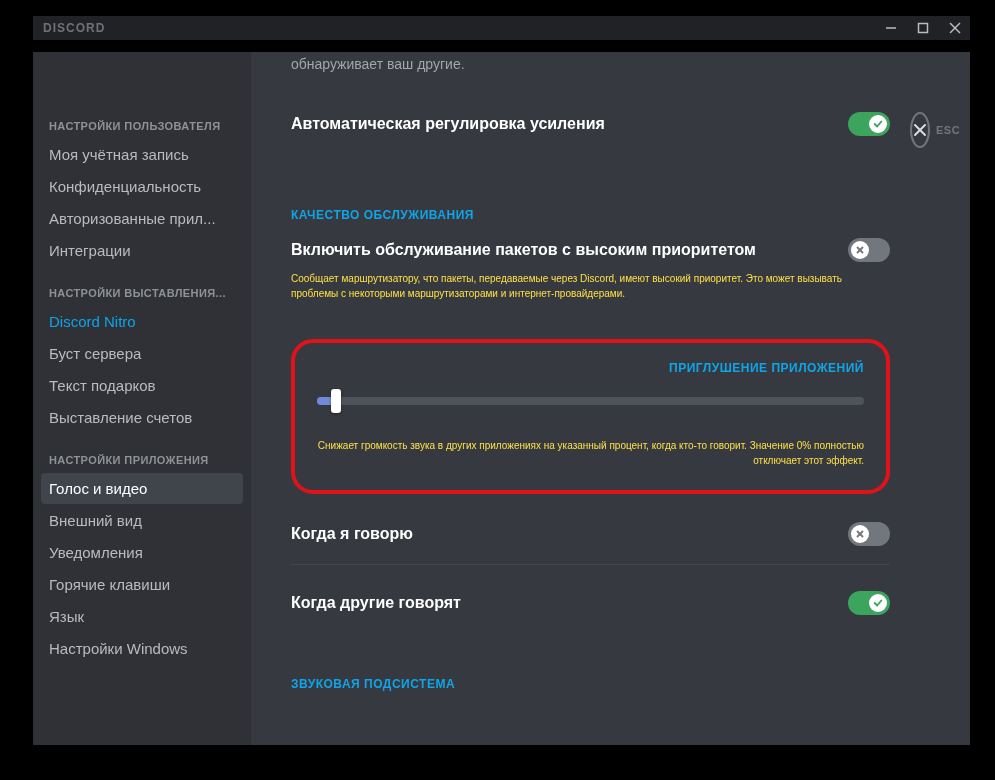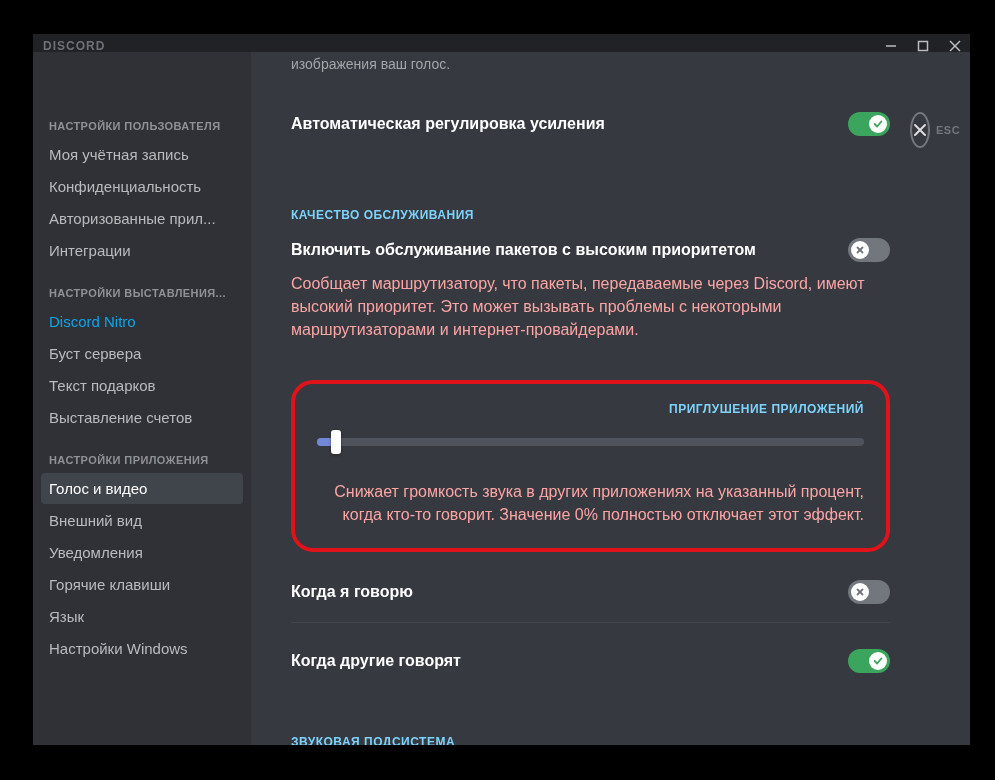--- a/index.html
+++ b/index.html
@@ -1,40 +1,40 @@
 <!DOCTYPE html>
 <html><head>
 <meta charset="utf-8">
 <style>
   * { margin: 0; padding: 0; box-sizing: border-box; }
   html, body { width: 995px; height: 780px; overflow: hidden; }
   body { font-family: "Helvetica Neue", Helvetica, Arial, sans-serif; background: #000; color: #dcddde; }
   .frame { position: relative; width: 995px; height: 780px; background: #000; }
-  .titlebar { position: absolute; left: 33px; top: 34px; right: 25px; height: 24px; display: flex; align-items: center; background: #202225; }
+  .titlebar { position: absolute; left: 33px; top: 16px; right: 25px; height: 24px; display: flex; align-items: center; background: #202225; }
   .titlebar .brand { font-weight: 800; font-size: 12px; letter-spacing: 1px; color: #6f7178; margin-left: 10px; }
   .titlebar .wbtns { margin-left: auto; display: flex; gap: 18px; padding-right: 8px; color: #b9bbbe; }
   .titlebar .wbtn { width: 14px; height: 14px; display: flex; align-items: center; justify-content: center; cursor: pointer; }
   .app { position: absolute; left: 33px; top: 52px; right: 25px; bottom: 35px; display: flex; background: #36393f; }
   .sidebar { width: 218px; background: #2f3136; overflow-y: hidden; padding: 18px 8px 0 8px; }
   .sidebar::-webkit-scrollbar { width: 6px; }
   .section-label { font-size: 11px; font-weight: 700; color: #8e9297; letter-spacing: .4px; padding: 20px 8px 6px 8px; text-transform: uppercase; }
   .sidebar-item { font-size: 15px; color: #b9bbbe; padding: 7px 8px; border-radius: 4px; margin: 1px 0; cursor: pointer; white-space: nowrap; overflow: hidden; text-overflow: ellipsis; }
   .sidebar-item.selected { background: #40444b; color: #fff; }
   .sidebar-item.accent { color: #0ea5e9; }
   .content { flex: 1; position: relative; background: #36393f; overflow: hidden; }
   .content-inner { position: absolute; inset: 0; padding: 0 80px 0 40px; overflow-y: auto; }
   .esc { position: absolute; top: 60px; right: 10px; width: 50px; display: flex; flex-direction: row; align-items: center; gap: 6px; cursor: pointer; color: #b9bbbe; }
   .esc .ring { width: 36px; height: 36px; border-radius: 50%; border: 2px solid #72767d; display: flex; align-items: center; justify-content: center; }
   .esc .ring svg { stroke: #dcddde; }
   .esc .lbl { font-size: 11px; font-weight: 600; color: #72767d; letter-spacing: .5px; }
   .partial-desc { color: #a3a6aa; font-size: 14px; padding-top: 4px; }
-  .group-h { font-size: 12px; font-weight: 700; color: #7dd3fc; letter-spacing: .5px; text-transform: uppercase; }
+  .group-h { font-size: 12px; font-weight: 700; color: #0ea5e9; letter-spacing: .5px; text-transform: uppercase; }
   .row { display: flex; align-items: center; justify-content: space-between; gap: 24px; }
   .row .title { font-size: 16px; font-weight: 600; color: #fff; }
-  .desc { margin-top: 10px; color: #fca5a5; font-size: 16px; line-height: 1.45; }
+  .desc { margin-top: 10px; color: #fde047; font-size: 10px; line-height: 1.45; }
   .toggle { width: 42px; height: 24px; border-radius: 12px; position: relative; flex: 0 0 auto; cursor: pointer; }
   .toggle .knob { position: absolute; top: 3px; width: 18px; height: 18px; border-radius: 50%; background: #fff; display: flex; align-items: center; justify-content: center; }
   .toggle.on { background: #3ba55d; }
   .toggle.on .knob { right: 3px; }
   .toggle.on .knob svg { stroke: #3ba55d; }
   .toggle.off { background: #72767d; }
   .toggle.off .knob { left: 3px; }
   .toggle.off .knob svg { stroke: #72767d; }
   .divider { height: 1px; background: rgba(79,84,92,.48); margin: 18px 0; }
   .highlight-box { border: 4px solid #e0121a; border-radius: 22px; padding: 18px 22px 22px 22px; margin-top: 38px; text-align: right; }
@@ -90,21 +90,21 @@
       <div class="sidebar-item">Внешний вид</div>
       <div class="sidebar-item">Уведомления</div>
       <div class="sidebar-item">Горячие клавиши</div>
       <div class="sidebar-item">Язык</div>
       <div class="sidebar-item">Настройки Windows</div>
     </div>
 
     <div class="content">
       <div class="content-inner">
 
-        <div class="partial-desc">изображения ваш голос.</div>
+        <div class="partial-desc">обнаруживает ваш другие.</div>
 
         <div style="height:40px"></div>
 
         <div class="row">
           <div class="title">Автоматическая регулировка усиления</div>
           <div class="toggle on">
             <div class="knob">
                 <svg width="10" height="10" viewBox="0 0 12 12" fill="none">
                   <polyline points="2,6 5,9 10,3" stroke-width="2.2" stroke-linecap="round" stroke-linejoin="round"></polyline>
                 </svg>

